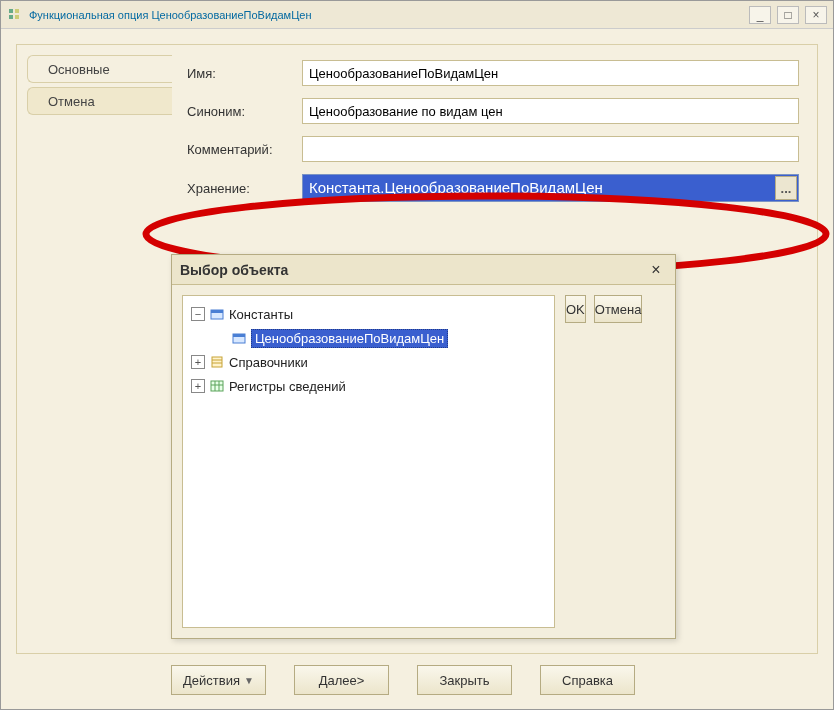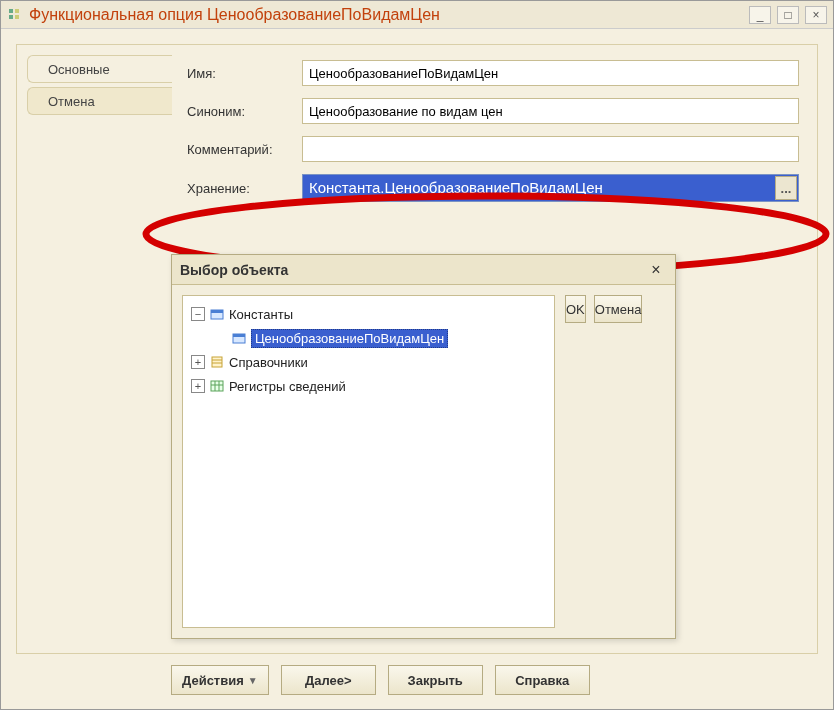--- a/index.html
+++ b/index.html
@@ -30,22 +30,22 @@
   }
   .title-icon {
     width: 16px; height: 16px;
     margin-right: 6px;
     display: inline-flex;
     align-items: center;
     justify-content: center;
   }
   .title-text {
     flex: 1;
-    color: #c2410c;
-    font-size: 16px;
+    color: #0369a1;
+    font-size: 11px;
     white-space: nowrap;
     overflow: hidden;
   }
   .win-controls {
     display: flex;
     gap: 6px;
   }
   .win-btn {
     width: 22px; height: 18px;
     border: 1px solid #bbb;
@@ -218,23 +218,22 @@
     color:#fff;
     border:1px dotted #203a8a;
     padding: 1px 3px;
   }
   .footer-btns {
     position: absolute;
     bottom: 14px;
     left: 170px;
     right: 20px;
     display: flex;
-    gap: 12px;
-    align-items: center;
-    font-weight: bold;
+    gap: 28px;
+    align-items: center;
   }
   .footer-btn {
     height: 30px;
     min-width: 95px;
     border: 1px solid #b5ab82;
     background: linear-gradient(#faf7ec,#ece5cb);
     display:flex; align-items:center; justify-content:center;
     padding: 0 10px;
     color:#333;
     gap:4px;

